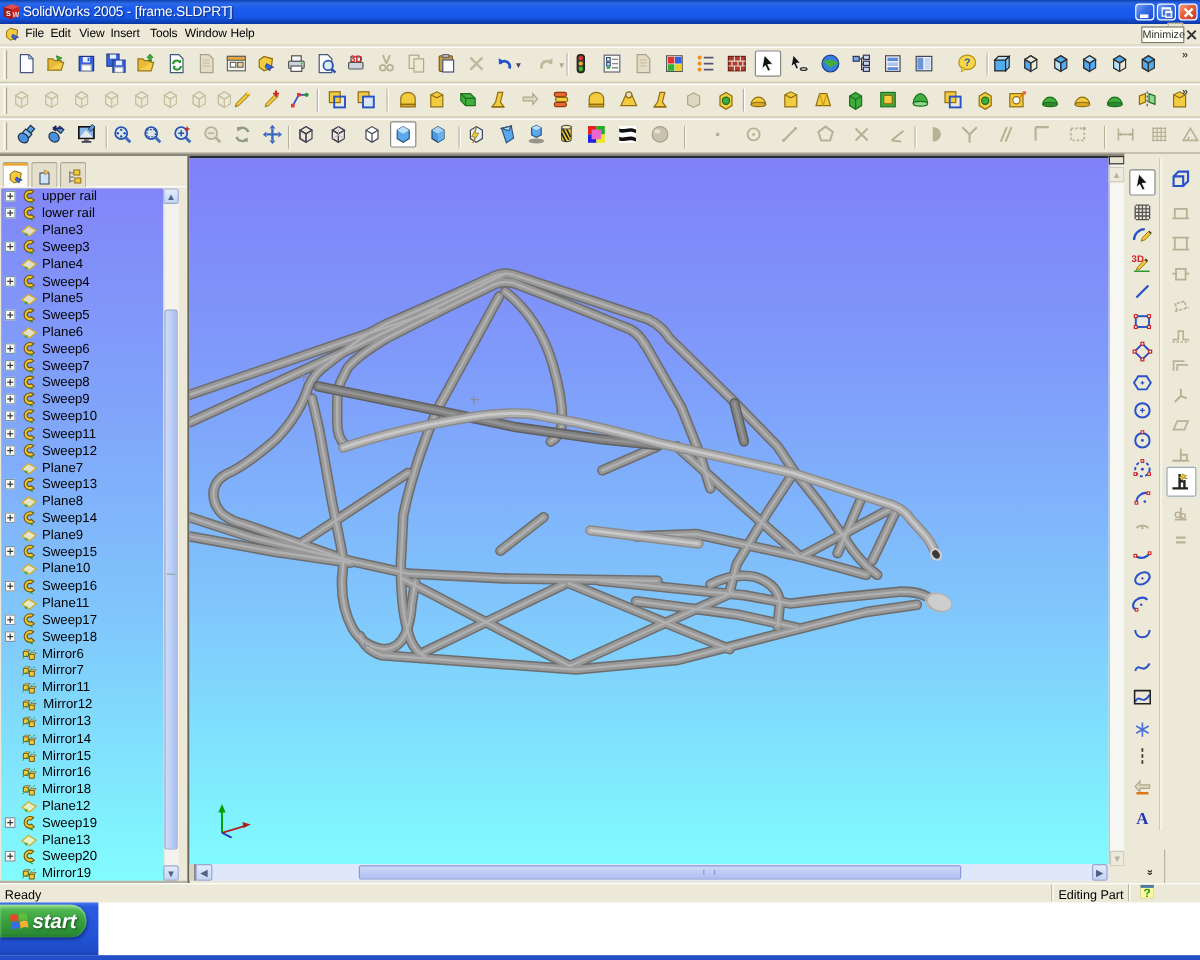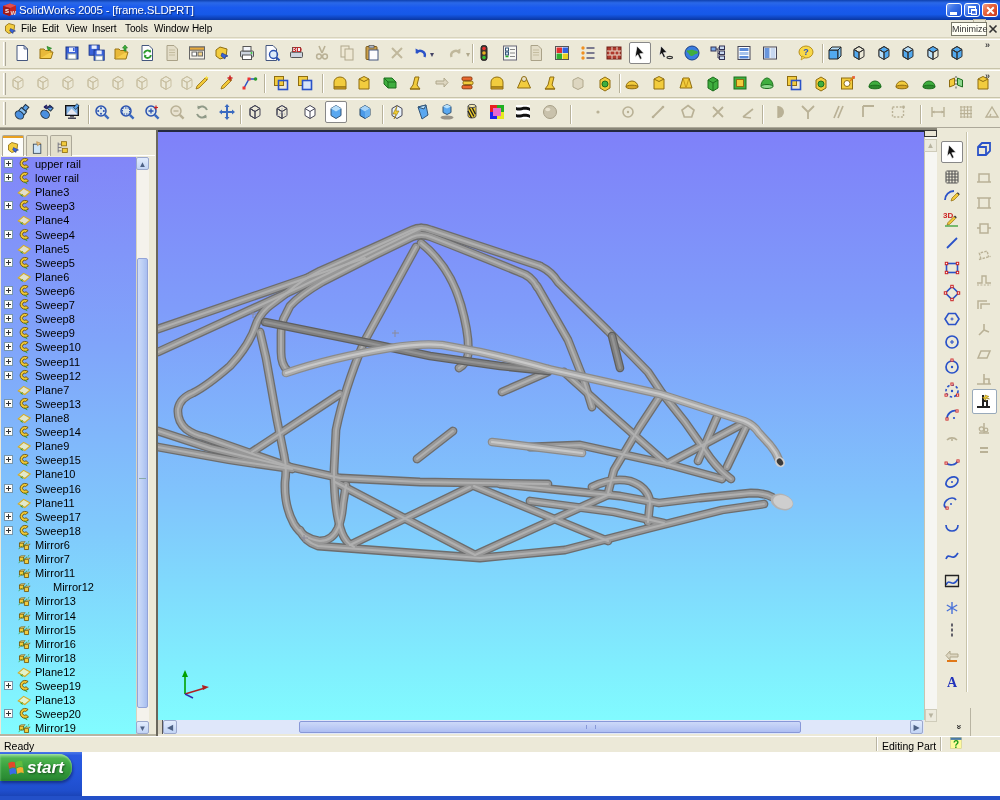--- a/index.html
+++ b/index.html
@@ -973,21 +973,21 @@
     <span class="abs" style="left:35px;top:1px">Mirror11</span>
   </div>
 <div class="treerow" style="top:580.3px;width:136px">
     <svg class="abs" style="left:17px;top:0" width="14" height="14" viewBox="0 0 17 17">
       <path d="M3,6h5v5H3z" fill="#f2cc3e" stroke="#6e5408"></path>
       <path d="M3,6l2-1.5h5L8,6z" fill="#f8e890" stroke="#6e5408" stroke-width=".7"></path>
       <path d="M9,9h5v5H9z" fill="#f2cc3e" stroke="#6e5408"></path>
       <path d="M9,9l2-1.5h5L14,9z" fill="#f8e890" stroke="#6e5408" stroke-width=".7"></path>
       <path d="M2,13L15,4" stroke="#2a9a2a" stroke-width="1" stroke-dasharray="2,1.4"></path>
     </svg>
-    <span class="abs" style="left:53px;top:1px">Mirror12</span>
+    <span class="abs" style="left:36px;top:1px">Mirror12</span>
   </div>
 <div class="treerow" style="top:594.4px;width:136px">
     <svg class="abs" style="left:17px;top:0" width="14" height="14" viewBox="0 0 17 17">
       <path d="M3,6h5v5H3z" fill="#f2cc3e" stroke="#6e5408"></path>
       <path d="M3,6l2-1.5h5L8,6z" fill="#f8e890" stroke="#6e5408" stroke-width=".7"></path>
       <path d="M9,9h5v5H9z" fill="#f2cc3e" stroke="#6e5408"></path>
       <path d="M9,9l2-1.5h5L14,9z" fill="#f8e890" stroke="#6e5408" stroke-width=".7"></path>
       <path d="M2,13L15,4" stroke="#2a9a2a" stroke-width="1" stroke-dasharray="2,1.4"></path>
     </svg>
     <span class="abs" style="left:35px;top:1px">Mirror13</span>

